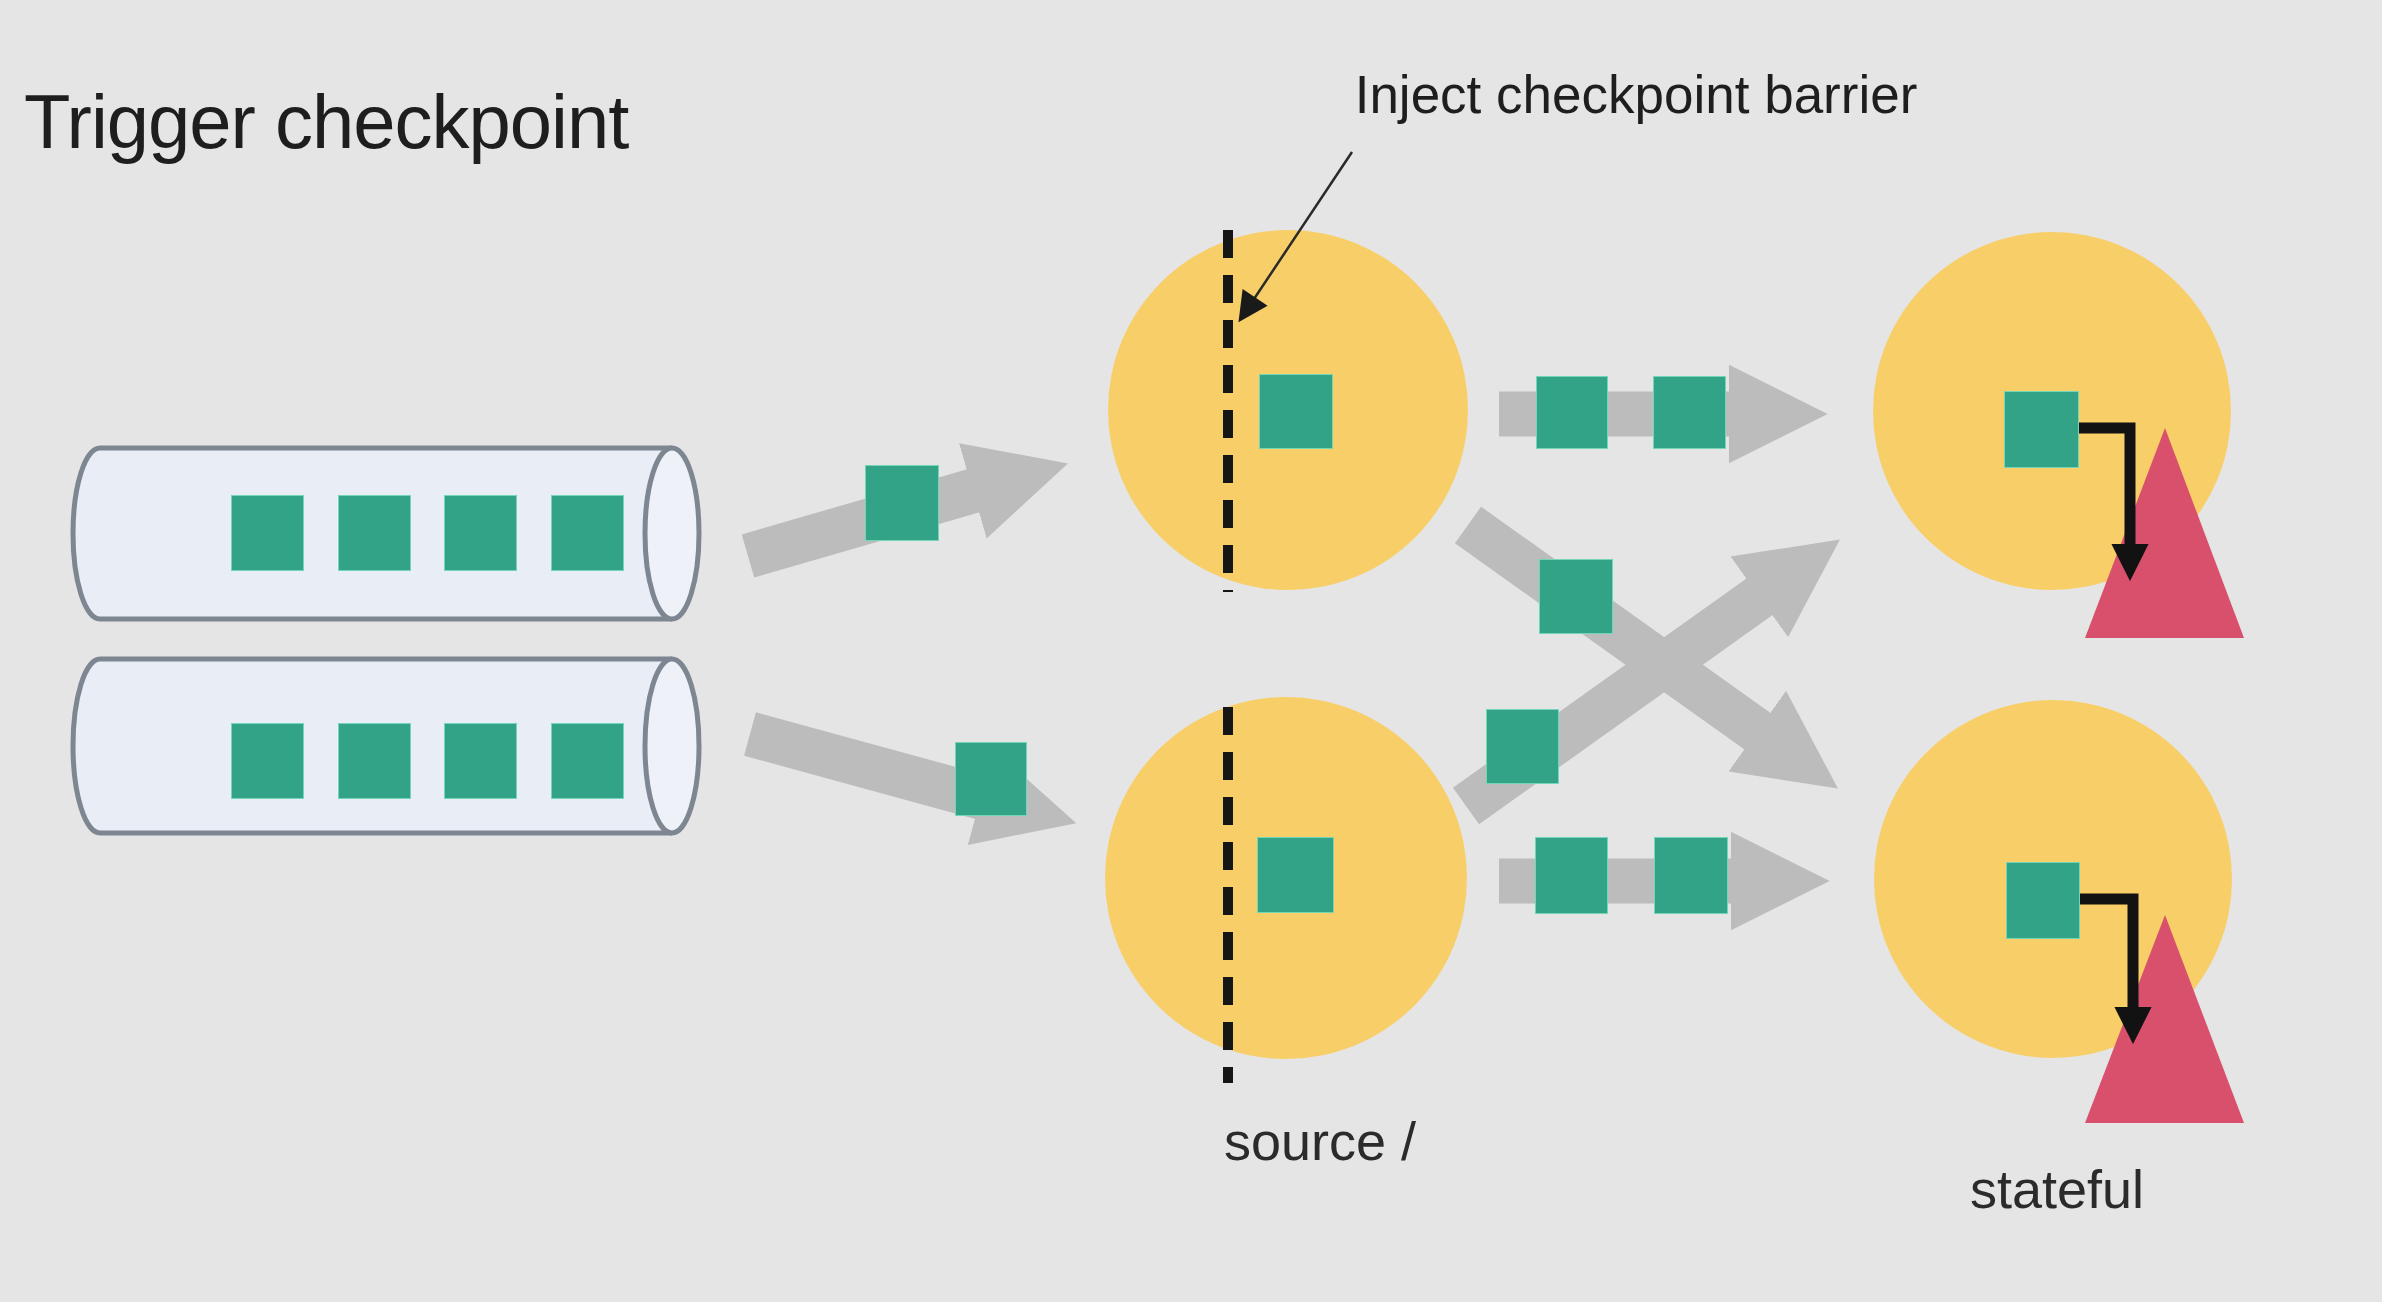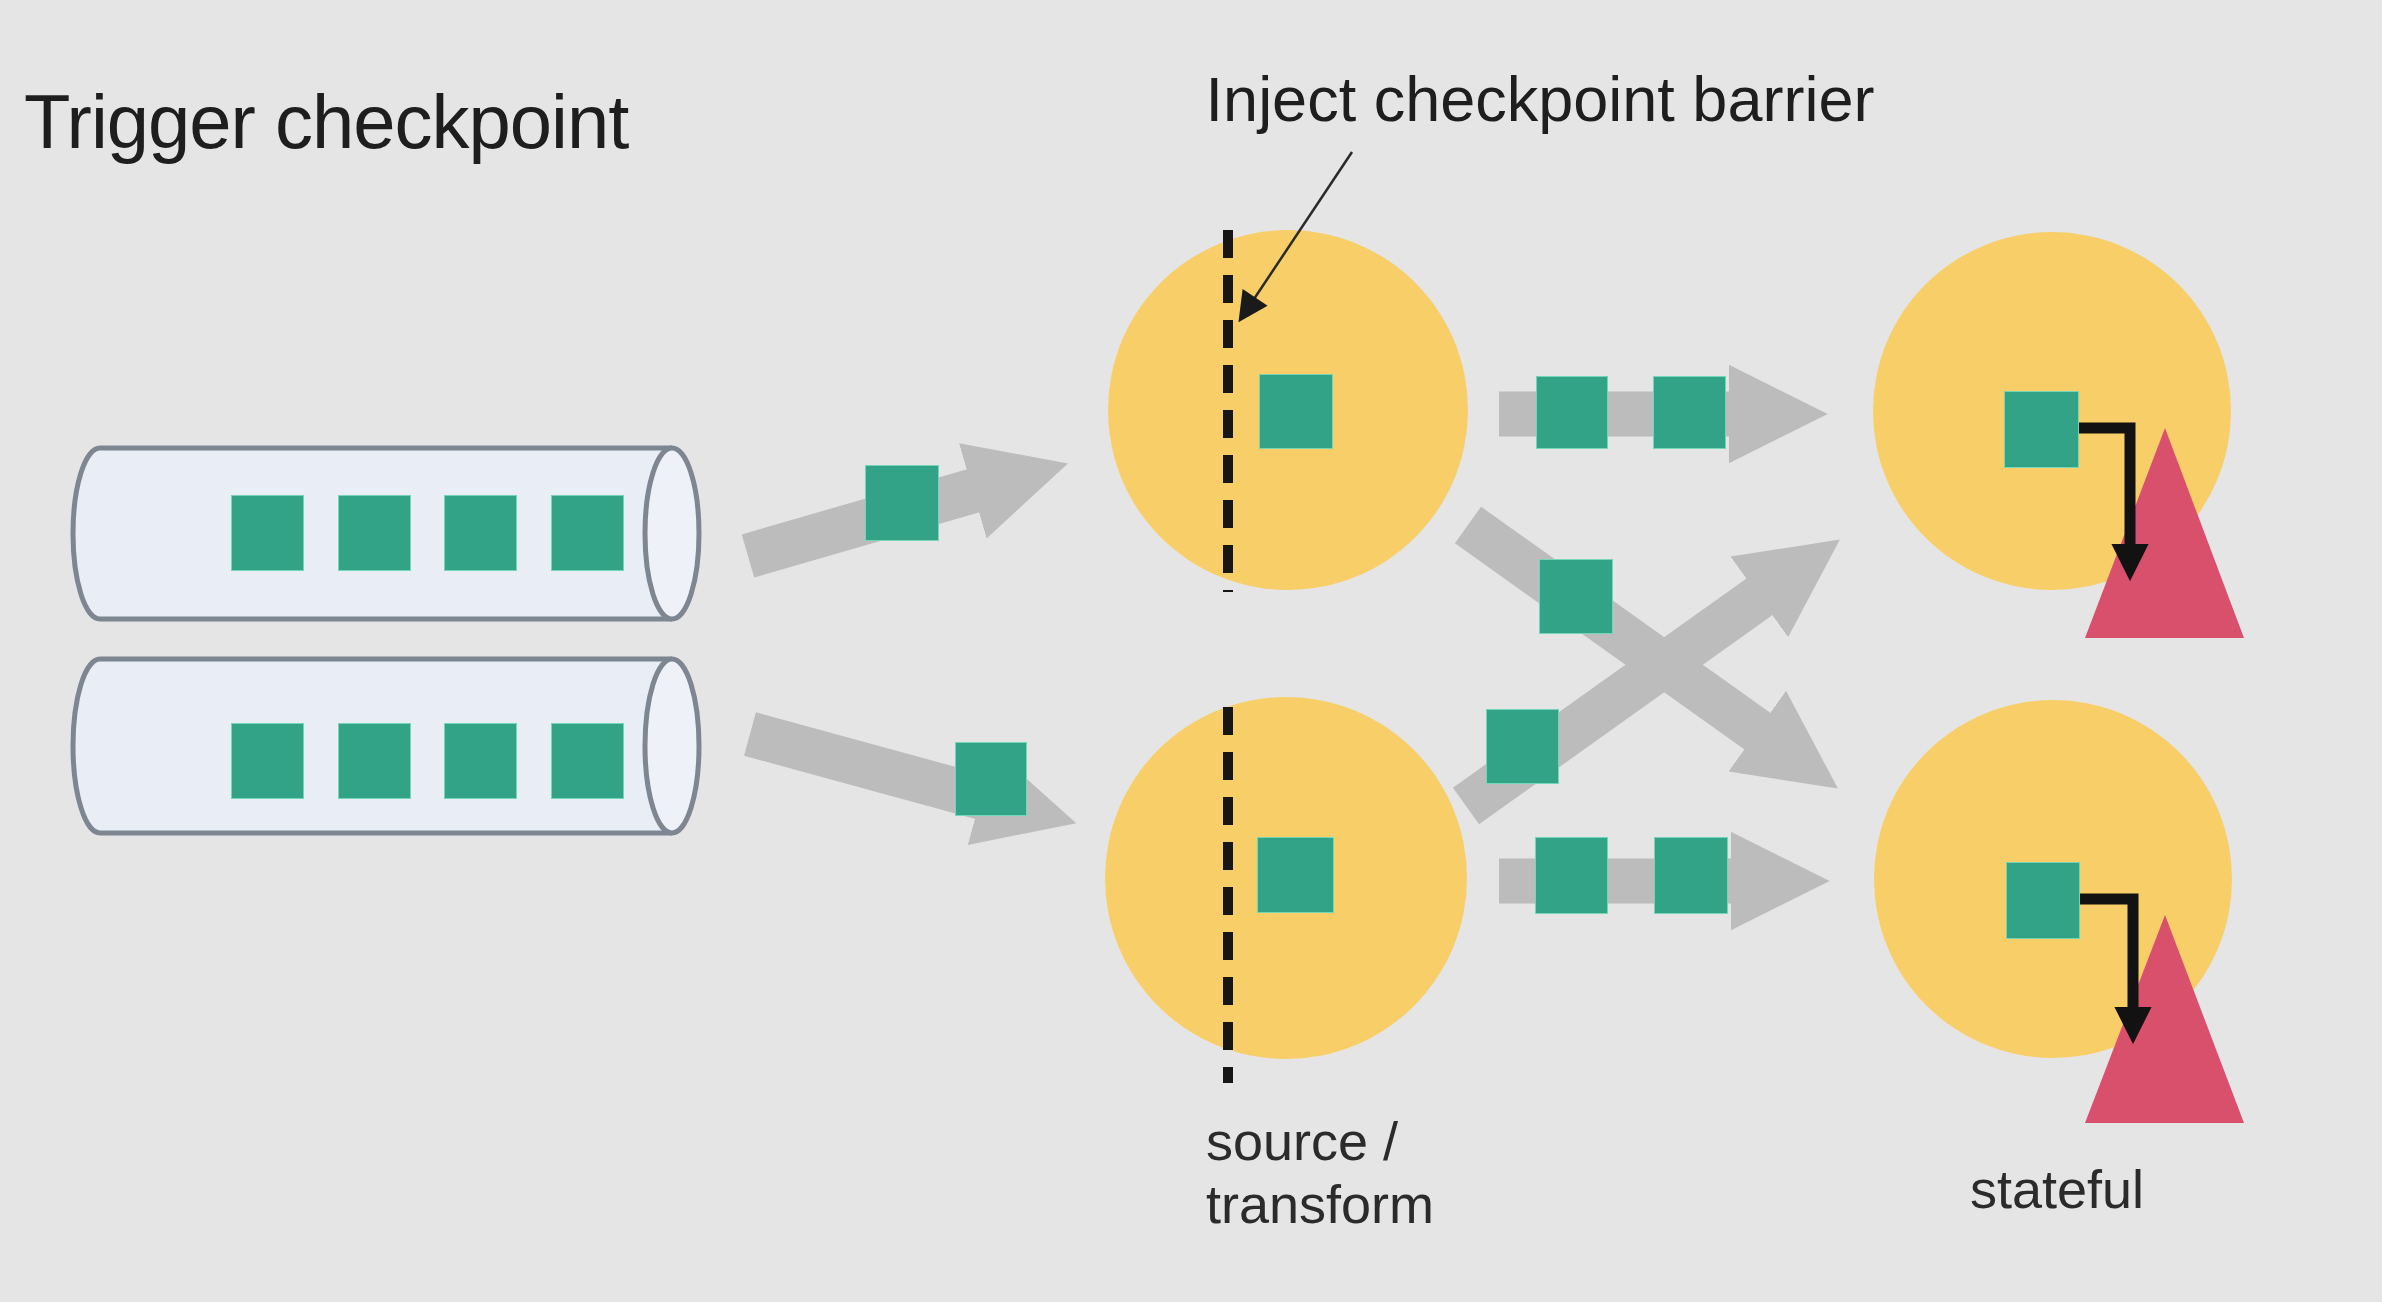--- a/index.html
+++ b/index.html
@@ -6,21 +6,21 @@
   .stage{
     position:relative;
     width:2382px;height:1302px;
     background:#e5e5e5;
     overflow:hidden;
     font-family:"Liberation Sans","DejaVu Sans",sans-serif;
   }
   .stage svg{position:absolute;left:0;top:0;}
   .txt{position:absolute;color:#1e1e1e;white-space:nowrap;}
   .title{left:24px;top:84px;font-size:76px;letter-spacing:-1px;line-height:1;}
-  .inject{left:1540px;top:68px;transform:translateX(-50%);font-size:63px;line-height:1;}
+  .inject{left:1636px;top:68px;transform:translateX(-50%);font-size:53px;line-height:1;}
   .nodelabel{transform:translateX(-50%);font-size:54px;line-height:1.17;color:#2b2b2b;}
   .src-label{left:1320px;top:1110px;}
   .st-label{left:2057px;top:1130px;margin-top:28px;}
   
   .cyl-body{fill:#e9edf5;stroke:#7e8691;stroke-width:5;}
   .cyl-cap{fill:#eef1f8;stroke:#7e8691;stroke-width:5;}
   .sq{fill:#32a386;stroke:#74d6b6;stroke-width:2;paint-order:stroke;}
   .circle{fill:#f8ce68;}
   .garrow{stroke:#bcbcbc;stroke-width:45;fill:none;}
   .barrier{stroke:#161616;stroke-width:10;stroke-dasharray:28 17;fill:none;}
@@ -103,20 +103,19 @@
 
     <line class="note" x1="1352" y1="152" x2="1254" y2="299" marker-end="url(#headNote)"></line>
   </svg>
 
   <div class="txt title">Trigger checkpoint</div>
 
   <div class="txt inject">Inject checkpoint barrier</div>
 
   <div class="txt nodelabel src-label">
     <div>source /</div>
-    <div>transform</div>
   </div>
 
   <div class="txt nodelabel st-label">
     <div>stateful</div>
   </div>
 
 </div>
 
 </body></html>

